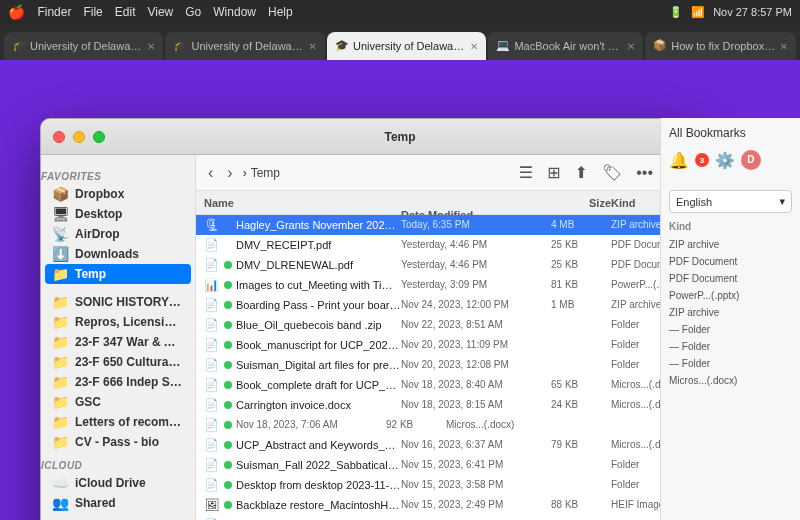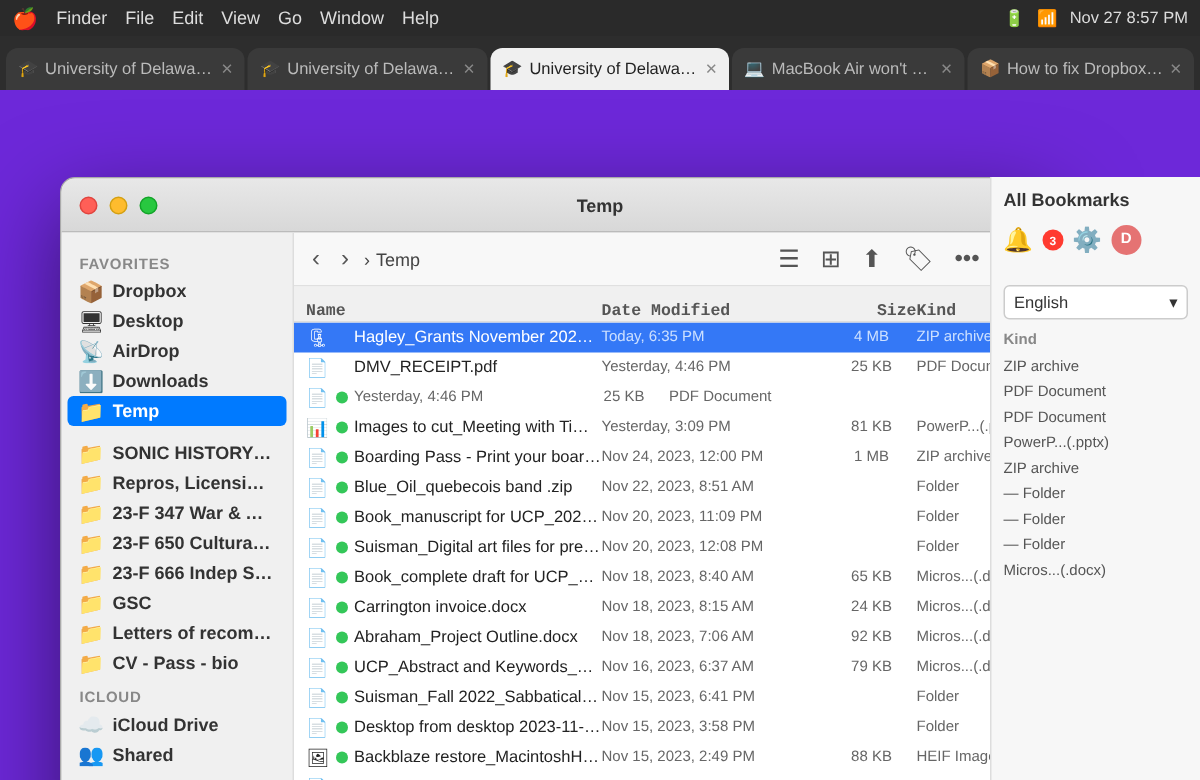--- a/index.html
+++ b/index.html
@@ -47,74 +47,74 @@
     .finder-title { flex: 1; text-align: center; font-size: 12px; font-weight: 600; color: #333; }
 
     .finder-body { display: flex; flex: 1; overflow: hidden; }
 
     
     .sidebar {
       width: 155px; background: #f0f0f0; border-right: 1px solid #ddd;
       overflow-y: auto; padding: 8px 0; flex-shrink: 0;
     }
     .sidebar-section-label {
-      font-size: 10px; font-weight: 700; color: #888; padding: 8px 12px 2px;
-      text-transform: uppercase; letter-spacing: 0.5px;
+      font-size: 10px; font-weight: 700; color: #888; padding: 8px 0 2px;
+      text-transform: uppercase; letter-spacing: 0.5px; font-style: italic;
     }
     .sidebar-item {
       display: flex; align-items: center; padding: 2px 8px; cursor: pointer;
       border-radius: 4px; margin: 0 4px; gap: 6px; color: #333; font-size: 12px;
     }
     .sidebar-item.active { background: #007aff; color: #fff; }
     .sidebar-icon { width: 16px; height: 16px; display: flex; align-items: center; justify-content: center; font-size: 14px; flex-shrink: 0; }
     .sidebar-text { overflow: hidden; text-overflow: ellipsis; white-space: nowrap; font-weight: bold; }
 
     
     .file-area { flex: 1; display: flex; flex-direction: column; overflow: hidden; }
     .file-toolbar {
       height: 36px; background: #f8f8f8; border-bottom: 1px solid #e0e0e0;
       display: flex; align-items: center; padding: 0 8px; gap: 6px;
     }
     .ft-btn { background: none; border: none; cursor: pointer; color: #555; font-size: 16px; padding: 2px 4px; }
     .path-nav { display: flex; align-items: center; gap: 4px; flex: 1; font-size: 12px; color: #444; }
 
     .file-header {
-      display: flex; align-items: flex-end; padding: 0 8px; height: 24px;
+      display: flex; align-items: center; padding: 0 8px; height: 24px;
       background: #f0f0f0; border-bottom: 1px solid #ddd; font-size: 11px;
-      font-weight: 600; color: #555; font-family: Liberation Mono, monospace;
+      font-weight: 600; color: #555;
     }
     .col-name { flex: 1; }
     .col-modified { width: 150px; margin-top: 24px; }
     .col-size { width: 60px; text-align: right; }
     .col-kind { width: 80px; }
 
     .file-list { flex: 1; overflow-y: auto; }
     .file-row {
       display: flex; align-items: center; padding: 0 8px; height: 20px;
       font-size: 11px; color: #222; cursor: pointer; border-bottom: 1px solid transparent;
     }
     .file-row.selected { background: #3478f6; color: #fff; }
     .file-icon { width: 16px; height: 16px; margin-right: 4px; flex-shrink: 0; display: flex; align-items: center; justify-content: center; font-size: 12px; }
     .file-name { flex: 1; overflow: hidden; text-overflow: ellipsis; white-space: nowrap; }
     .file-modified { width: 150px; color: #666; font-size: 10px; }
-    .file-size { width: 60px; text-align: center; color: #666; font-size: 10px; }
+    .file-size { width: 60px; text-align: left; color: #666; font-size: 10px; }
     .file-kind { width: 80px; color: #666; font-size: 10px; overflow: hidden; text-overflow: ellipsis; white-space: nowrap; }
     .file-row.selected .file-modified,
     .file-row.selected .file-size,
     .file-row.selected .file-kind { color: #cce0ff; }
     .sync-dot { width: 8px; height: 8px; border-radius: 50%; margin-right: 4px; flex-shrink: 0; }
 
     
     .right-panel {
       position: absolute; right: 0; top: 58px; width: 140px; height: 450px;
       background: #f7f7f7; border-left: 1px solid #ddd;
       display: flex; flex-direction: column; padding: 8px;
       font-size: 11px; color: #333;
     }
-    .rp-header { font-weight: 700; font-size: 12px; margin-bottom: 8px; color: #333; }
+    .rp-header { font-weight: 400; font-size: 12px; margin-bottom: 8px; color: #333; }
     .rp-item { padding: 3px 0; color: #555; font-size: 10px; }
     .rp-dropdown {
       display: flex; align-items: center; justify-content: space-between;
       padding: 4px 6px; background: #fff; border: 1px solid #ccc; border-radius: 4px;
       margin: 8px 0; cursor: pointer;
     }
   </style>
 </head>
 <body>
 
@@ -285,20 +285,21 @@
       <span class="file-icon">📄</span>
       <span class="sync-dot" style="background:transparent"></span>
       <span class="file-name">DMV_RECEIPT.pdf</span>
       <span class="file-modified">Yesterday, 4:46 PM</span>
       <span class="file-size">25 KB</span>
       <span class="file-kind">PDF Document</span>
     </div>
             <div class="file-row">
       <span class="file-icon">📄</span>
       <span class="sync-dot" style="background:#34c759"></span>
+      <span class="file-name">DMV_DLRENEWAL.pdf</span>
       <span class="file-modified">Yesterday, 4:46 PM</span>
       <span class="file-size">25 KB</span>
       <span class="file-kind">PDF Document</span>
     </div>
             <div class="file-row">
       <span class="file-icon">📊</span>
       <span class="sync-dot" style="background:#34c759"></span>
       <span class="file-name">Images to cut_Meeting with Tim 2023-11-15.pptx</span>
       <span class="file-modified">Yesterday, 3:09 PM</span>
       <span class="file-size">81 KB</span>
@@ -348,21 +349,20 @@
       <span class="file-icon">📄</span>
       <span class="sync-dot" style="background:#34c759"></span>
       <span class="file-name">Carrington invoice.docx</span>
       <span class="file-modified">Nov 18, 2023, 8:15 AM</span>
       <span class="file-size">24 KB</span>
       <span class="file-kind">Micros...(.docx)</span>
     </div>
             <div class="file-row">
       <span class="file-icon">📄</span>
       <span class="sync-dot" style="background:#34c759"></span>
-      <span class="file-name">Abraham_Project Outline.docx</span>
       <span class="file-modified">Nov 18, 2023, 7:06 AM</span>
       <span class="file-size">92 KB</span>
       <span class="file-kind">Micros...(.docx)</span>
     </div>
             <div class="file-row">
       <span class="file-icon">📄</span>
       <span class="sync-dot" style="background:#34c759"></span>
       <span class="file-name">UCP_Abstract and Keywords_Portal_Author_Guidelines.pdf</span>
       <span class="file-modified">Nov 16, 2023, 6:37 AM</span>
       <span class="file-size">79 KB</span>

